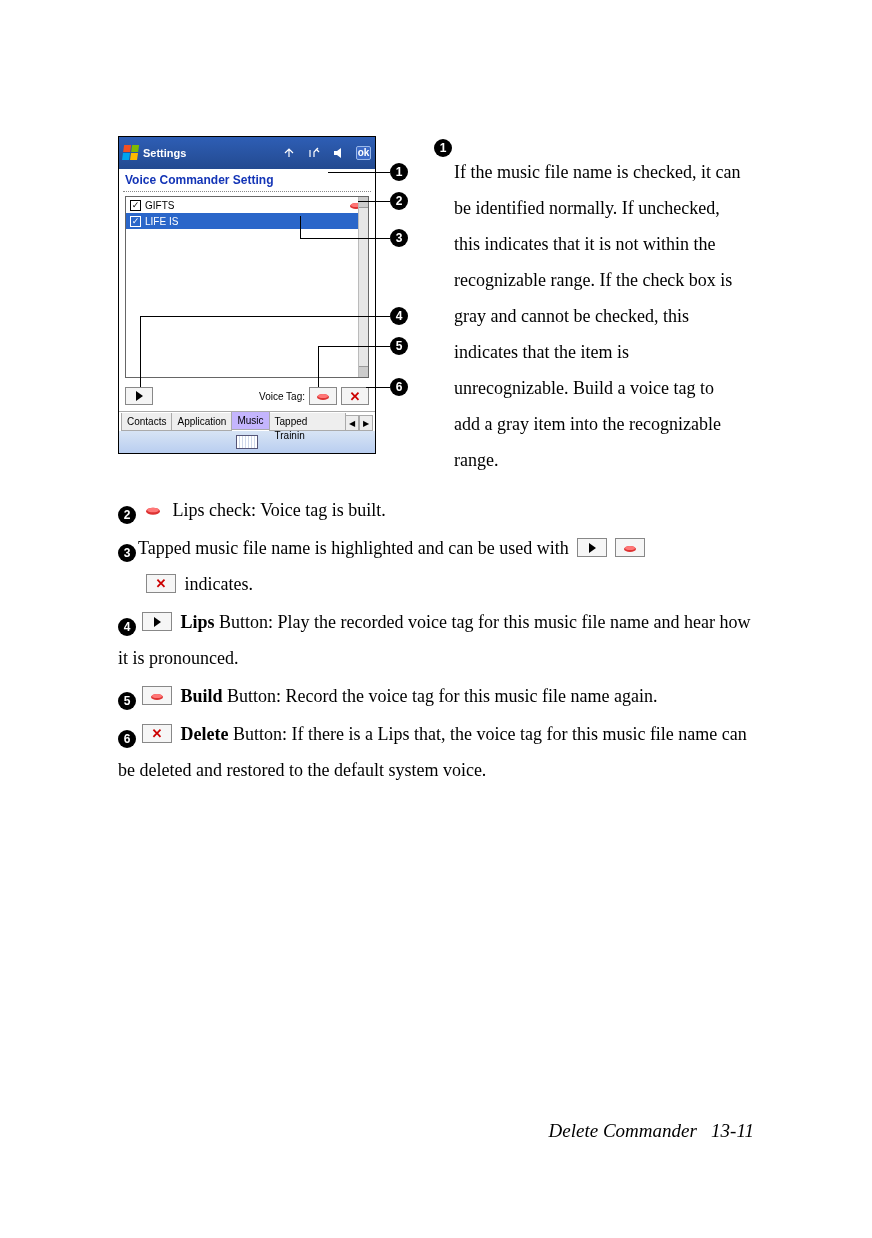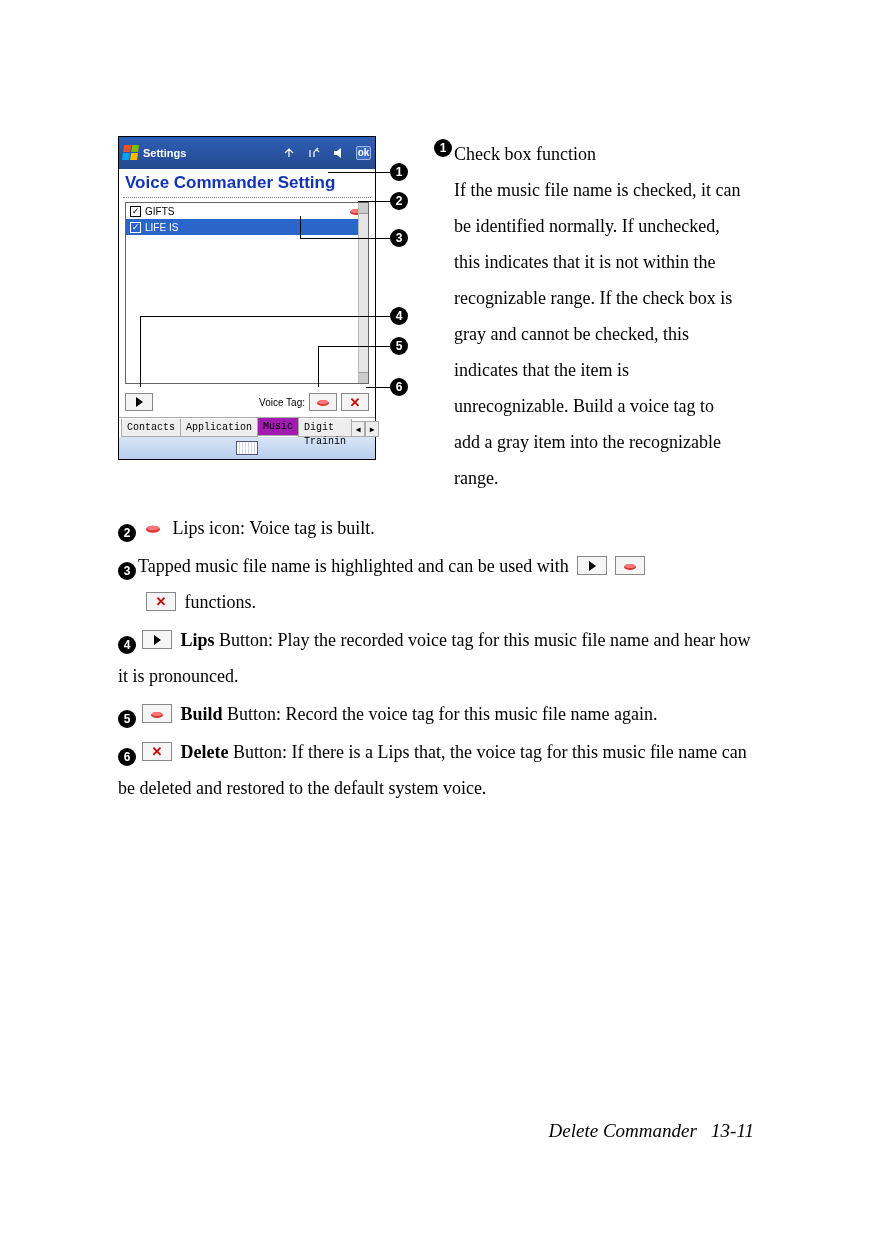--- a/index.html
+++ b/index.html
@@ -76,21 +76,21 @@
   .ok-btn {
     background: #3b69c6;
     border: 1px solid #9bb9ea;
     border-radius: 2px;
     padding: 0 3px;
     height: 14px;
     line-height: 12px;
   }
   .subtitle {
     font-family: Tahoma, sans-serif;
-    font-size: 17px;
+    font-size: 12px;
     font-weight: bold;
     color: #1334b6;
     padding: 4px 6px;
   }
   .hr-dotted {
     border-top: 1px dotted #888;
     margin: 0 4px;
   }
   .list-area {
     margin: 4px 6px 6px 6px;
@@ -157,39 +157,39 @@
     height: 18px;
     border: 1px solid #888;
     background: #f4f4f4;
     display: flex;
     align-items: center;
     justify-content: center;
   }
   .tool-btn.play-left { margin-right: auto; margin-left: 0;}
   .tabbar {
     display: flex;
-    font-family: Liberation Mono, monospace;
+    font-family: Liberation Sans, sans-serif;
     font-size: 10px;
     height: 20px;
     align-items: flex-end;
     padding: 0 2px;
     background: #fff;
     border-top: 1px solid #aaa;
   }
   .tab {
     padding: 2px 5px;
     border: 1px solid #aaa;
     border-top: none;
     background: #eee;
     margin-right: -1px;
     height: 18px;
     line-height: 14px;
   }
   .tab.active {
-    background: #a21caf;
+    background: #c4b5fd;
     position: relative;
     top: -1px;
   }
   .tab-nav {
     margin-left: auto;
     display: flex;
   }
   .tab-nav .arr {
     width: 14px; height: 16px;
     border: 1px solid #aaa;
@@ -388,21 +388,21 @@
           </div>
           <div class="tool-btn">
             <span class="shape-x">✕</span>
           </div>
         </div>
 
         <div class="tabbar">
           <div class="tab">Contacts</div>
           <div class="tab">Application</div>
           <div class="tab active">Music</div>
-          <div class="tab">Digit Trainin</div>
+          <div class="tab">Tapped Trainin</div>
           <div class="tab-nav">
             <div class="arr">◀</div>
             <div class="arr">▶</div>
           </div>
         </div>
 
         <div class="sip-bar">
           <div class="sip-kbd"></div>
         </div>
       </div>
@@ -430,50 +430,49 @@
         <div class="bubble" style="left:272px; top:201px;">5</div>
 
         <div class="callout-line" style="left:248px; top:251px; width:24px;"></div>
         <div class="bubble" style="left:272px; top:242px;">6</div>
       </div>
     </div>
 
     <div class="desc-right">
       <div class="desc-title">
         <span class="num-inline">1</span>
-        <span>Check box function</span>
       </div>
       <div class="desc-body">If the music file name is checked, it can be identified normally. If unchecked, this indicates that it is not within the recognizable range. If the check box is gray and cannot be checked, this indicates that the item is unrecognizable. Build a voice tag to add a gray item into the recognizable range.</div>
     </div>
   </div>
 
   <div class="lower">
 
     <div class="row-d">
       <span class="num-inline">2</span><span class="icon-inline noborder">
         <svg width="20" height="14" viewBox="0 0 16 12">
             <ellipse cx="8" cy="7" rx="6" ry="3" fill="#d33"></ellipse>
             <ellipse cx="8" cy="6" rx="5" ry="2" fill="#f77"></ellipse>
           </svg>
-      </span><span> Lips icon: Voice tag is built.</span>
+      </span><span> Lips check: Voice tag is built.</span>
     </div>
 
     <div class="row-d">
       <span class="num-inline">3</span><span>Tapped music file name is highlighted and can be used with </span><span class="icon-inline">
           <span class="shape-play"></span>
         </span><span class="icon-inline">
           <svg width="16" height="12" viewBox="0 0 16 12">
             <ellipse cx="8" cy="7" rx="6" ry="3" fill="#d33"></ellipse>
             <ellipse cx="8" cy="6" rx="5" ry="2" fill="#f77"></ellipse>
           </svg>
         </span>
       <br>
       <span style="margin-left:24px; display:inline-block;"><span class="icon-inline">
             <span class="shape-x">✕</span>
-          </span><span> functions.</span></span>
+          </span><span> indicates.</span></span>
     </div>
 
     <div class="row-d">
       <span class="num-inline">4</span><span class="icon-inline">
           <span class="shape-play"></span>
         </span>
       <b>Lips</b><span> Button: Play the recorded voice tag for this music file name and hear how it is pronounced.</span>
     </div>
 
     <div class="row-d">

